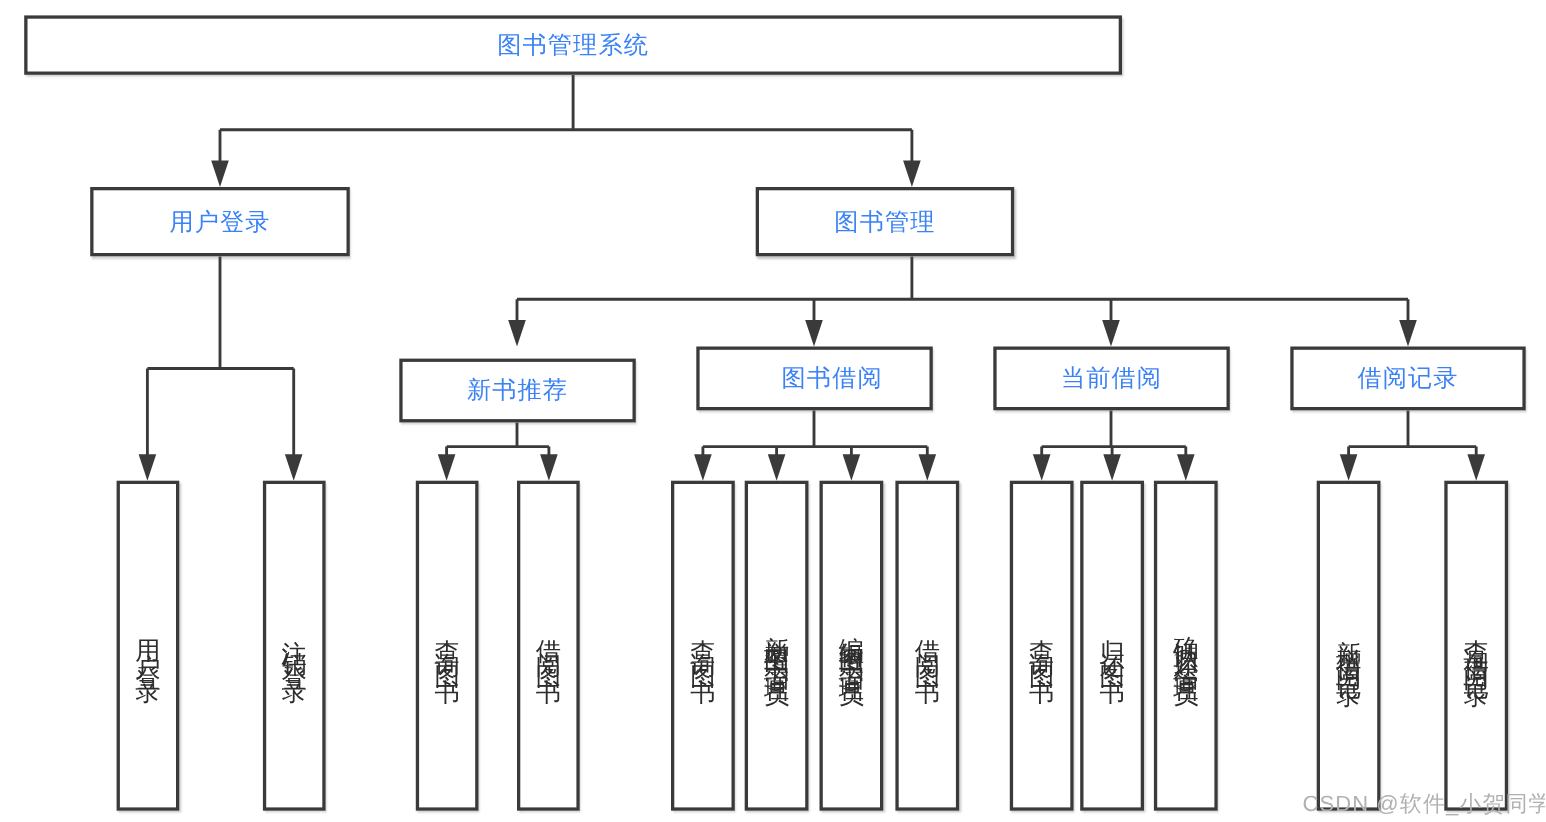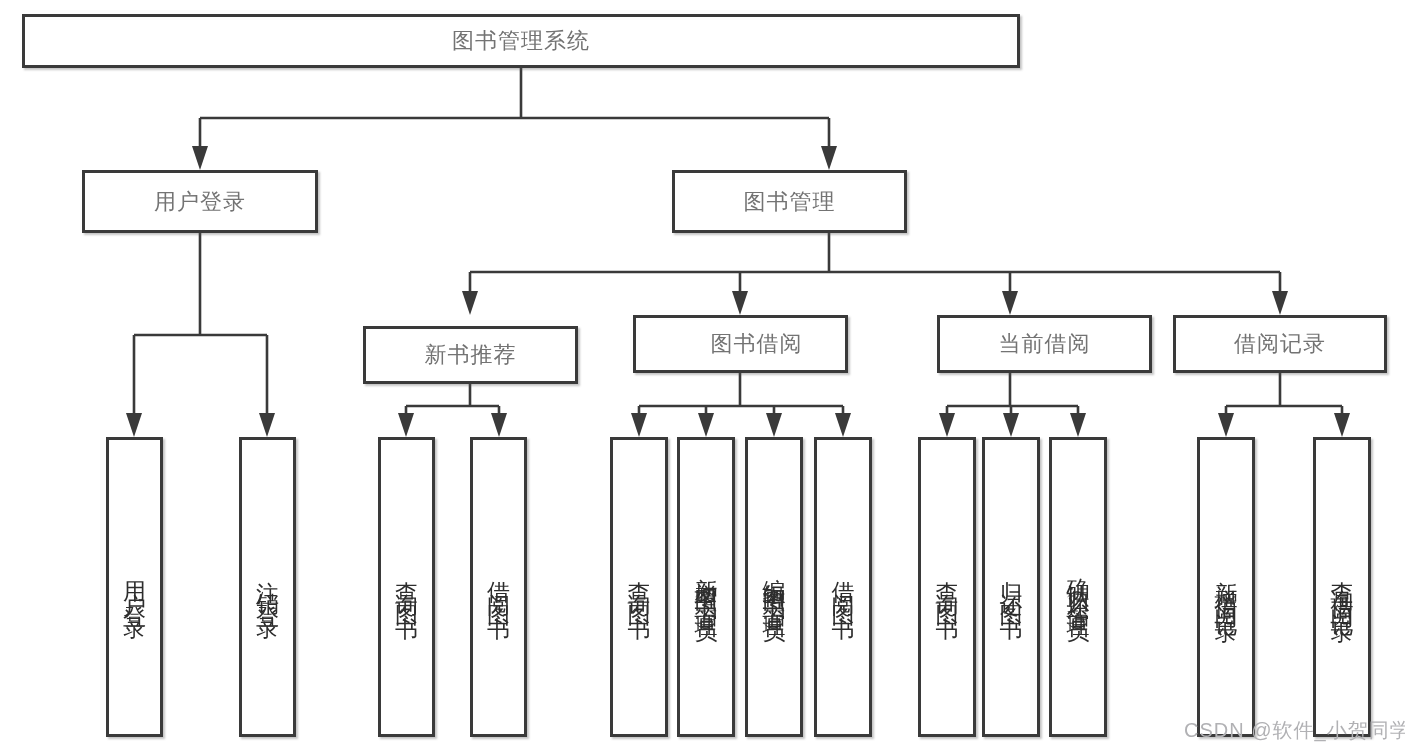--- a/index.html
+++ b/index.html
@@ -23,21 +23,21 @@
   }
   .node {
     position: absolute;
     box-sizing: border-box;
     background: #ffffff;
     border: 3px solid #3a3a3a;
     box-shadow: 1.5px 2px 2px rgba(90,90,90,0.35);
     display: flex;
     align-items: center;
     justify-content: center;
-    color: #737373;
+    color: #3b82f6;
     font-size: 22px;
     letter-spacing: 1px;
     z-index: 2;
     white-space: nowrap;
   }
   .leaf {
     position: absolute;
     top: 437px;
     height: 300px;
     box-sizing: border-box;
@@ -112,25 +112,25 @@
       <polygon points="1003,413 1019,413 1011,437"></polygon>
       <polygon points="1070,413 1086,413 1078,437"></polygon>
       <polygon points="1218,413 1234,413 1226,437"></polygon>
       <polygon points="1334,413 1350,413 1342,437"></polygon>
     </g>
   </svg>
 
   <div class="node" style="left:22px; top:14px; width:998px; height:54px;">图书管理系统</div>
 
   <div class="node" style="left:82px; top:170px; width:236px; height:63px;">用户登录</div>
-  <div class="node" style="left:672px; top:170px; width:235px; height:63px;">图书管理</div>
+  <div class="node" style="left:687px; top:170px; width:235px; height:63px;">图书管理</div>
 
   <div class="node" style="left:363px; top:326px; width:215px; height:58px;">新书推荐</div>
   <div class="node" style="left:633px; top:315px; width:215px; height:58px;padding-left:32px;">图书借阅</div>
-  <div class="node" style="left:903px; top:315px; width:215px; height:58px;margin-left:34px;">当前借阅</div>
+  <div class="node" style="left:903px; top:315px; width:215px; height:58px;">当前借阅</div>
   <div class="node" style="left:1173px; top:315px; width:214px; height:58px;">借阅记录</div>
 
   <div class="leaf ls12" style="left:106px; width:57px;">
     <span class="vtext">用户登录</span>
   </div>
   <div class="leaf ls12" style="left:239px; width:57px;">
     <span class="vtext">注销登录</span>
   </div>
 
   <div class="leaf ls12" style="left:378px; width:57px;">

